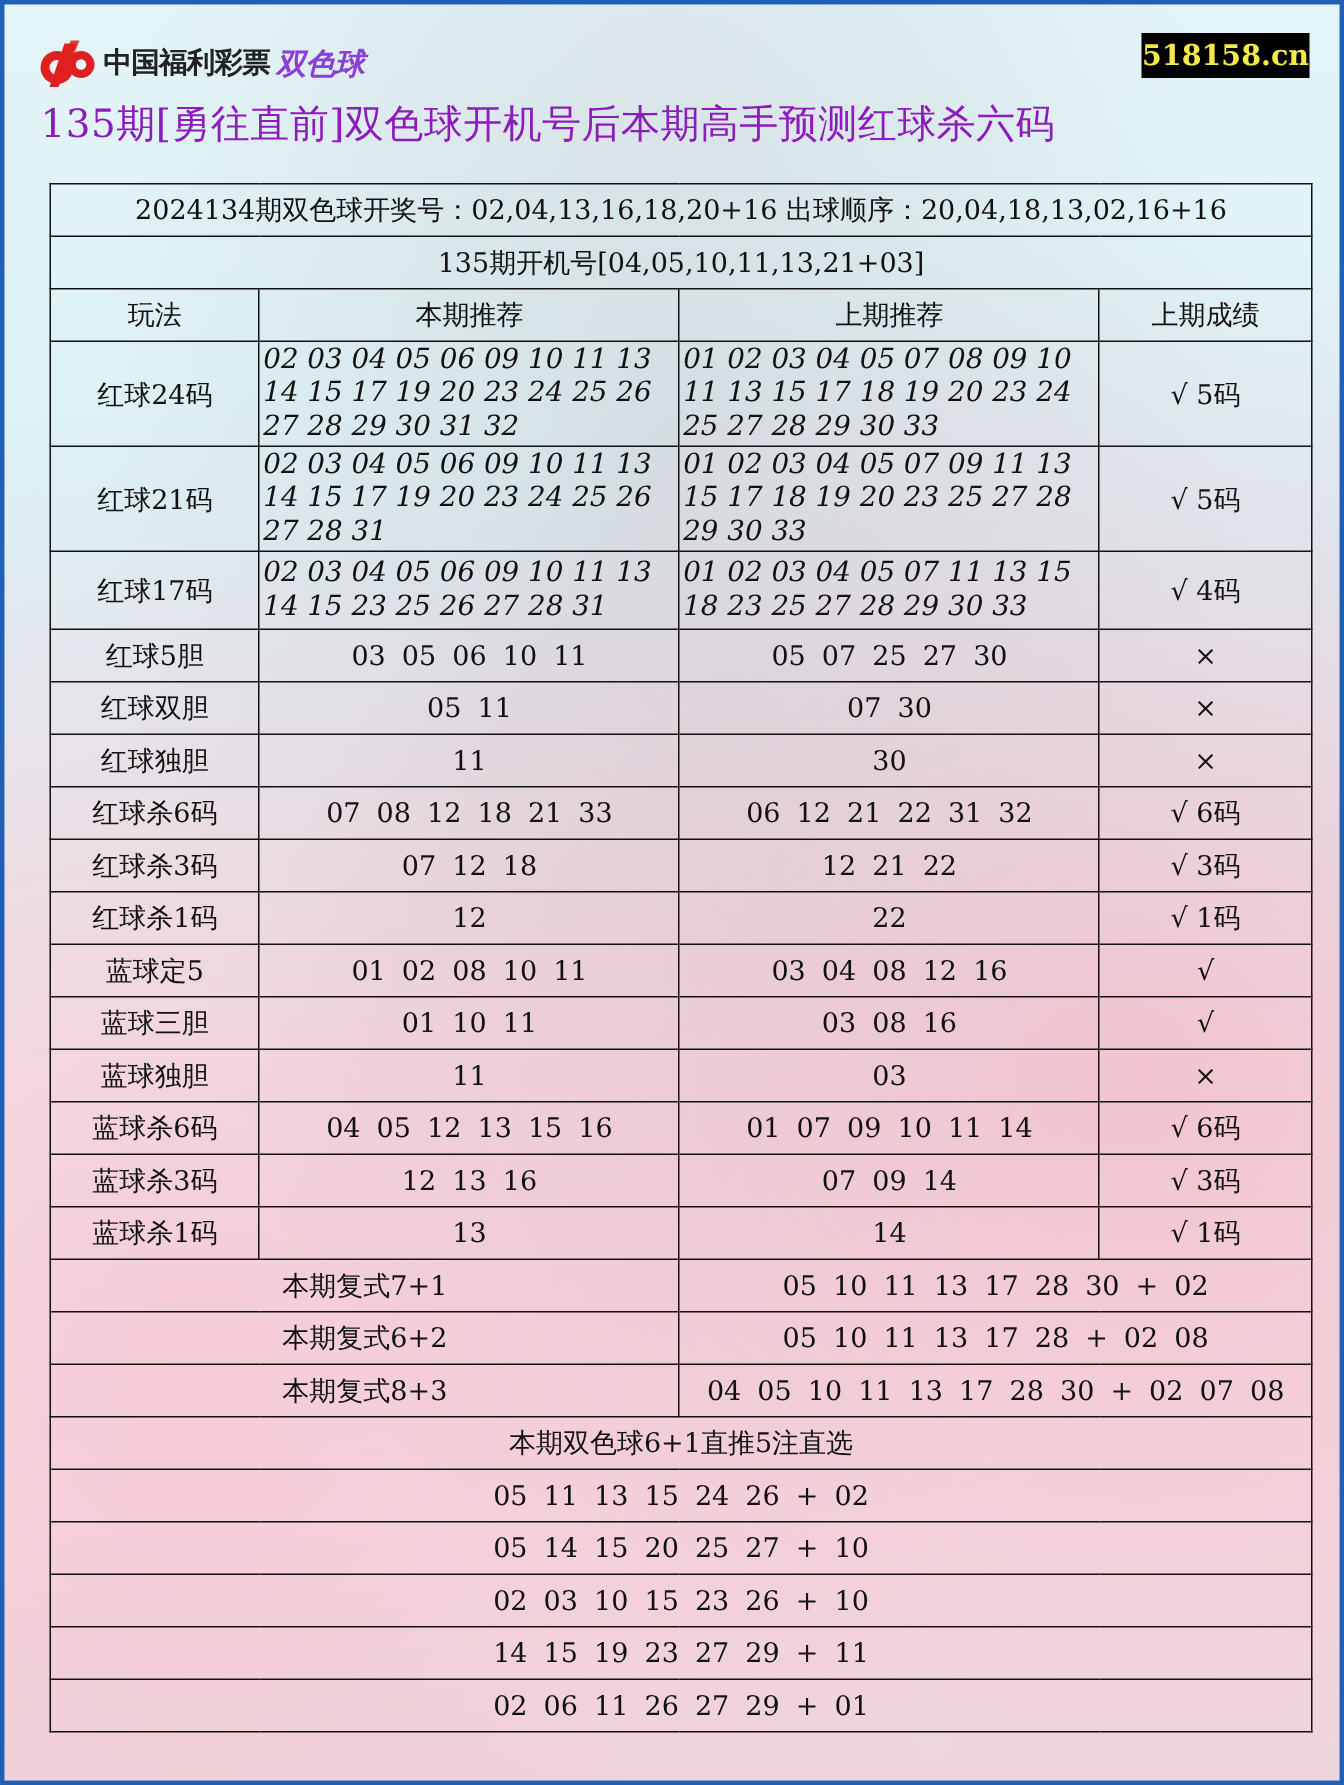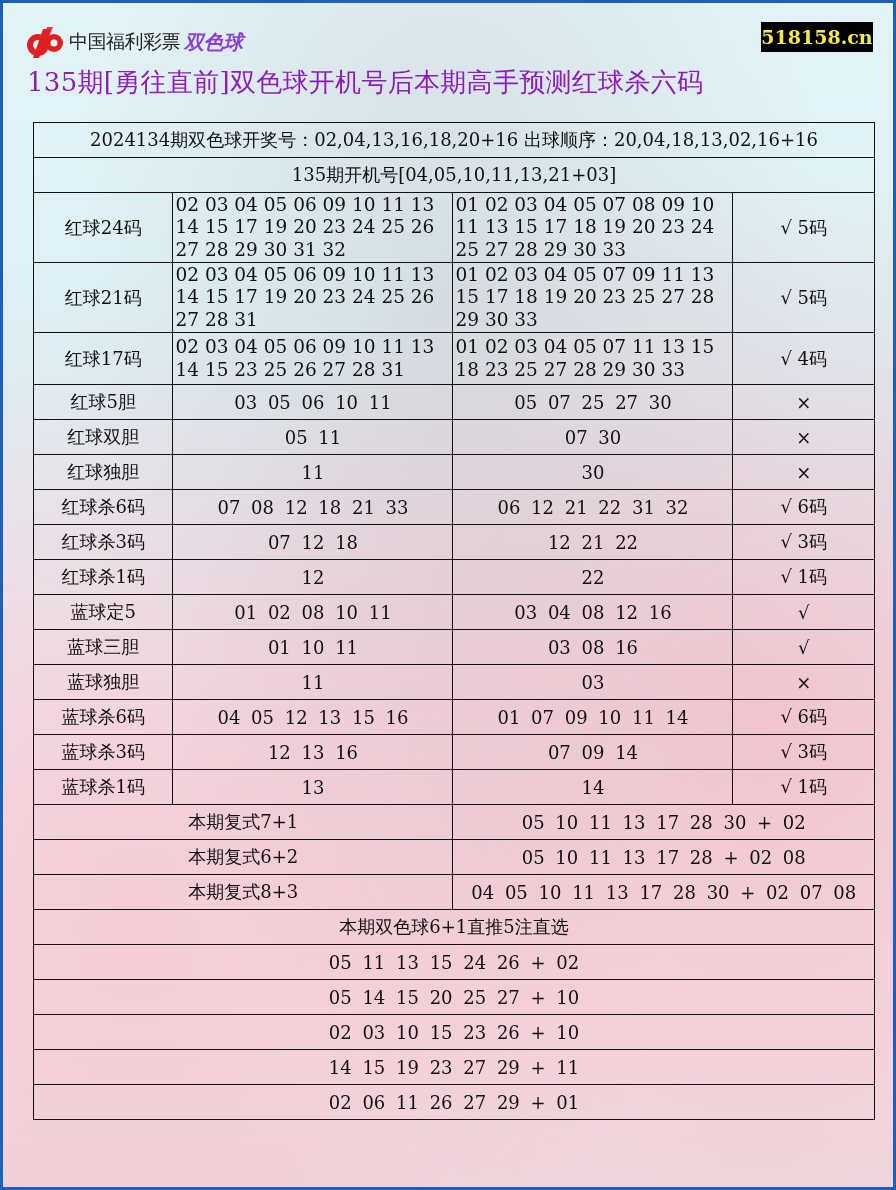--- a/index.html
+++ b/index.html
@@ -16,21 +16,21 @@
       radial-gradient(ellipse at 50% 25%, rgba(200,200,205,0.45), transparent 60%),
       linear-gradient(180deg, #e3f4f7 0%, #dcf0f4 30%, #f2e4ea 60%, #f5dde4 85%, #eed8de 100%);
   }
   .logo {
     position: absolute; left: 20px; top: 22px; height: 34px;
     display: flex; align-items: center; gap: 4px;
   }
   .logo-mark { width: 42px; height: 34px; }
   .logo-text1 {
     font-family: "DejaVu Sans", "Liberation Sans", sans-serif;
-    font-weight: normal; font-size: 19px; color: #222;
+    font-weight: bold; font-size: 19px; color: #222;
     letter-spacing: -0.5px;
   }
   .logo-text2 {
     font-family: "DejaVu Sans", "Liberation Sans", sans-serif;
     font-weight: bold; font-style: italic; font-size: 20px;
     color: #8a3fd6; letter-spacing: -0.5px;
   }
   .site-badge {
     position: absolute; right: 20px; top: 19px; width: 112px; height: 30px;
     background: #000; color: #f5e94a; font-size: 19px; font-weight: bold;
@@ -44,21 +44,21 @@
   }
   table.main {
     position: absolute; left: 30px; top: 104px; width: 842px;
     border-collapse: collapse; table-layout: fixed;
     font-size: 18px; color: #111; margin-top: 15px;
   }
   table.main td {
     border: 1px solid #111; text-align: center; padding: 0;
     height: 34px; vertical-align: middle;
   }
-  table.main td.multi { text-align: left; line-height: 22.5px; padding: 0 2px; font-size: 18.5px; word-spacing: 0; }
+  table.main td.multi { text-align: left; line-height: 22.5px; padding: 0 2px; font-size: 18.5px; word-spacing: 0; font-style: italic; }
   table.main td.multi span { display: block; white-space: nowrap; }
   .col1 { width: 139px; }
   .col2 { width: 279px; }
   .col3 { width: 279px; }
   .col4 { width: 141px; }
   .nums { word-spacing: 5px; }
   .bold { font-weight: normal; }
 </style>
 </head>
 <body>
@@ -89,20 +89,26 @@
         <col class="col3">
         <col class="col4">
     </colgroup>
     <tbody>
       <tr>
         <td colspan="4">2024134期双色球开奖号：02,04,13,16,18,20+16 出球顺序：20,04,18,13,02,16+16</td>
       </tr>
       <tr>
         <td colspan="4">135期开机号[04,05,10,11,13,21+03]</td>
       </tr>
+      <tr>
+        <td>玩法</td>
+        <td>本期推荐</td>
+        <td>上期推荐</td>
+        <td>上期成绩</td>
+      </tr>
 
       <tr style="height:70px">
         <td class="bold">红球24码</td>
         <td class="multi">
             <span>02 03 04 05 06 09 10 11 13</span>
             <span>14 15 17 19 20 23 24 25 26</span>
             <span>27 28 29 30 31 32</span>
           </td>
         <td class="multi">
             <span>01 02 03 04 05 07 08 09 10</span>

